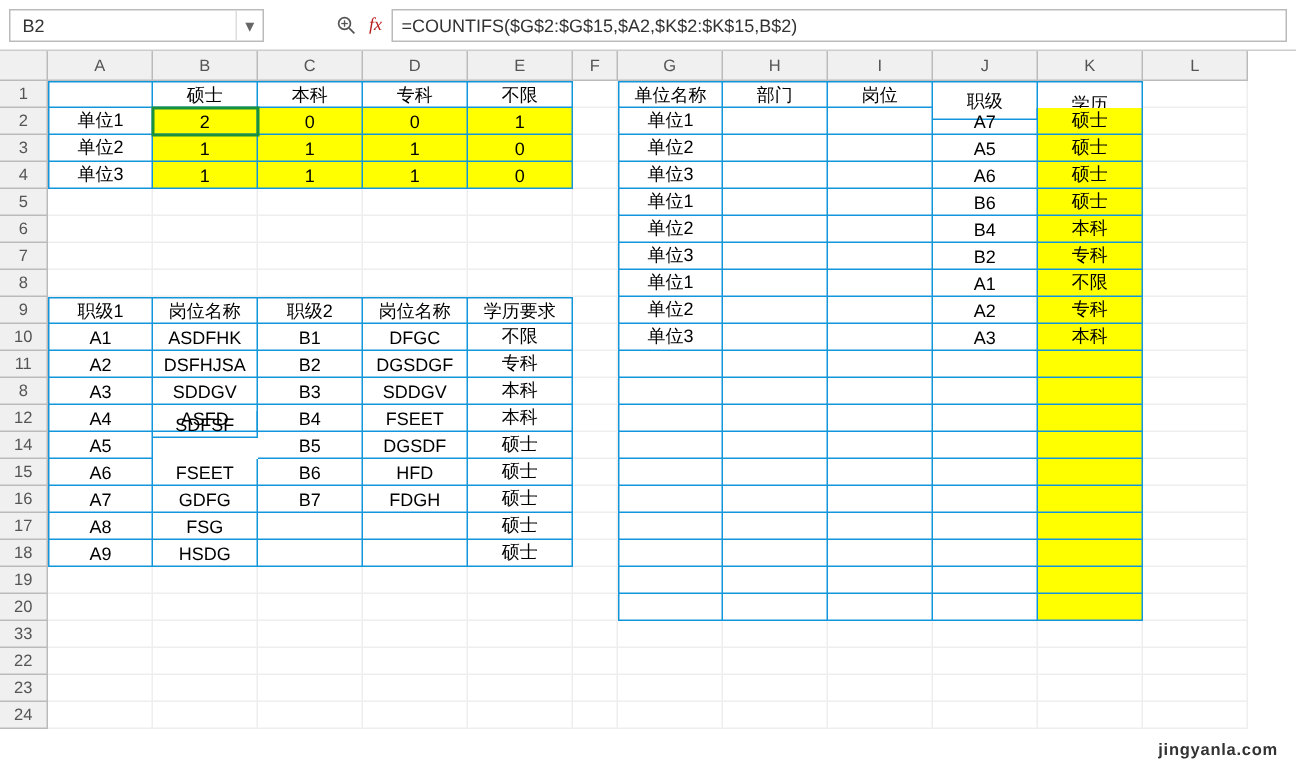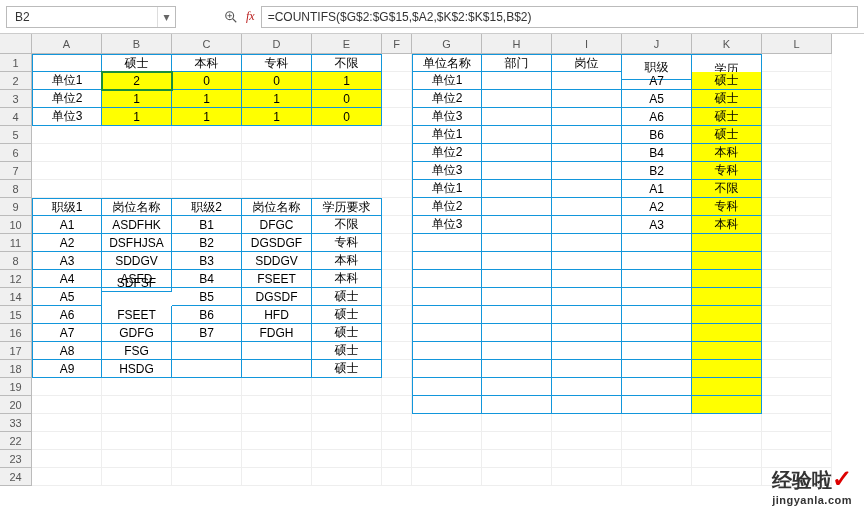--- a/index.html
+++ b/index.html
@@ -381,17 +381,14 @@
       <div class="cell" style="left: 380px; top: 414px; width: 70px; height: 18px;"></div>
       <div class="cell" style="left: 450px; top: 414px; width: 70px; height: 18px;"></div>
       <div class="cell" style="left: 520px; top: 414px; width: 70px; height: 18px;"></div>
       <div class="cell" style="left: 590px; top: 414px; width: 70px; height: 18px;"></div>
       <div class="cell" style="left: 660px; top: 414px; width: 70px; height: 18px;"></div>
       <div class="cell" style="left: 730px; top: 414px; width: 70px; height: 18px;"></div>
     </div>
 </div>
 
 <div class="watermark">
-  <div class="wm-main">
-    <span>经验啦</span><span class="check">✓</span>
-  </div>
   <div class="wm-sub">jingyanla.com</div>
 </div>
 
 </body></html>

